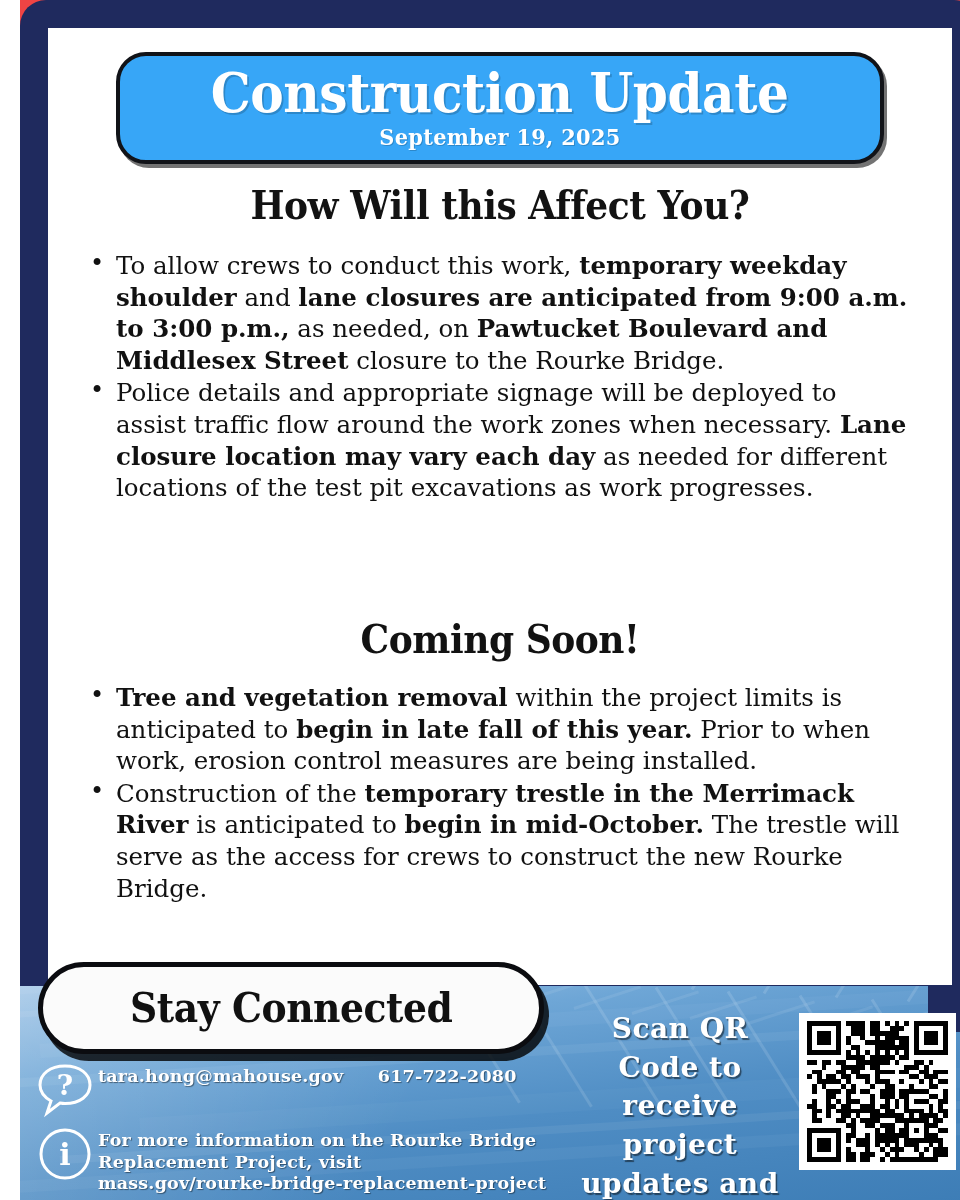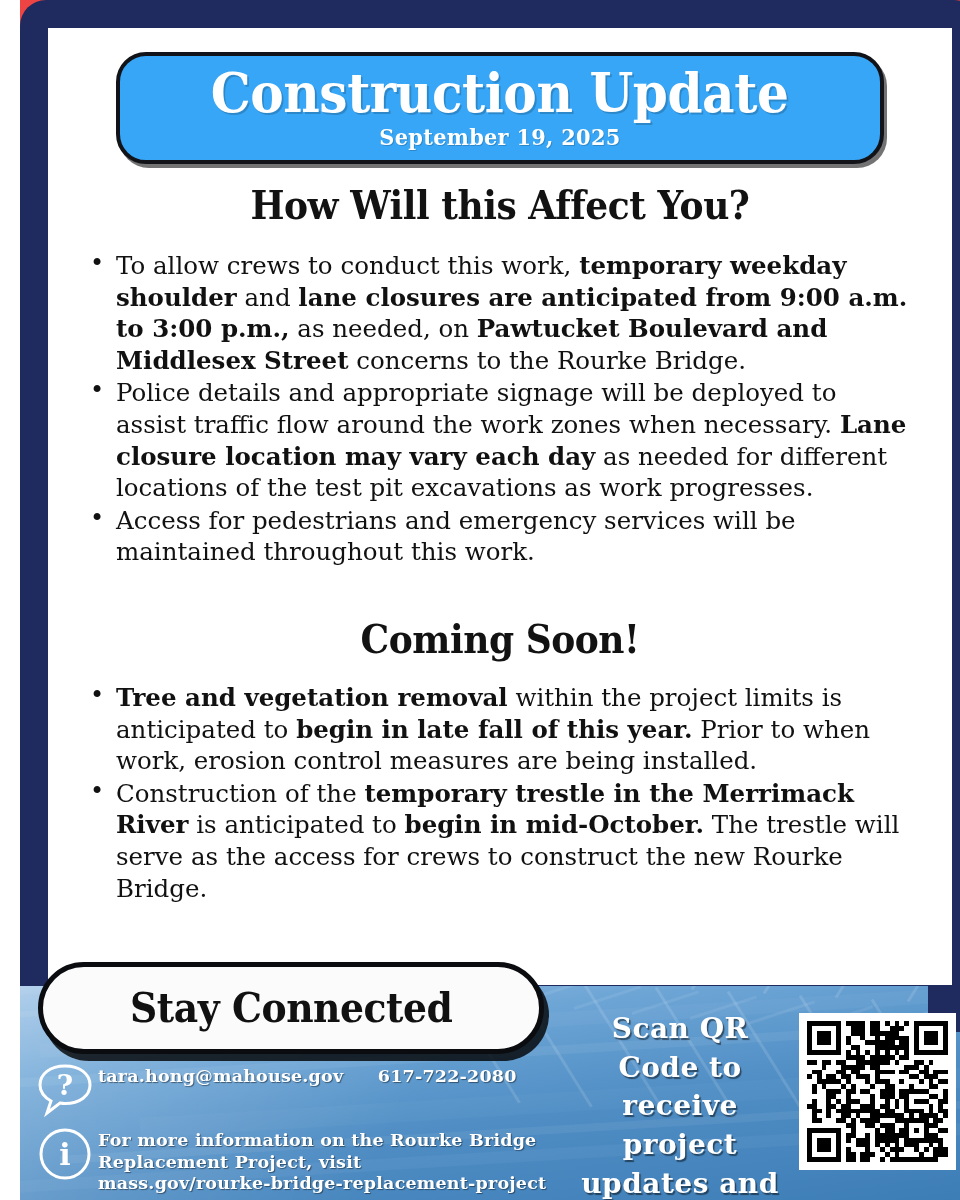--- a/index.html
+++ b/index.html
@@ -150,23 +150,22 @@
   <div class="frame-outer"></div>
   <div class="paper"></div>
 
   <div class="badge">
     <div class="badge-title">Construction Update</div>
     <div class="badge-date">September 19, 2025</div>
   </div>
 
   <div class="sec-head" id="head1">How Will this Affect You?</div>
   <ul class="bullets" id="list1">
-      <li><span>To allow crews to conduct this work, </span><b>temporary weekday shoulder</b><span> and </span><b>lane closures are anticipated from 9:00 a.m. to 3:00 p.m.,</b><span> as needed, on </span><b>Pawtucket Boulevard and Middlesex Street</b><span> concerns to the Rourke Bridge.</span></li>
+      <li><span>To allow crews to conduct this work, </span><b>temporary weekday shoulder</b><span> and </span><b>lane closures are anticipated from 9:00 a.m. to 3:00 p.m.,</b><span> as needed, on </span><b>Pawtucket Boulevard and Middlesex Street</b><span> closure to the Rourke Bridge.</span></li>
       <li><span>Police details and appropriate signage will be deployed to assist traffic flow around the work zones when necessary. </span><b>Lane closure location may vary each day</b><span> as needed for different locations of the test pit excavations as work progresses.</span></li>
-      <li><span>Access for pedestrians and emergency services will be maintained throughout this work.</span></li>
     </ul>
 
   <div class="sec-head" id="head2">Coming Soon!</div>
   <ul class="bullets" id="list2">
       <li><b>Tree and vegetation removal</b><span> within the project limits is anticipated to </span><b>begin in late fall of this year.</b><span> Prior to when work, erosion control measures are being installed.</span></li>
       <li><span>Construction of the </span><b>temporary trestle in the Merrimack River</b><span> is anticipated to </span><b>begin in mid-October.</b><span> The trestle will serve as the access for crews to construct the new Rourke Bridge.</span></li>
     </ul>
 
   <div class="footer">
     <div class="photo-lines" id="texture">

